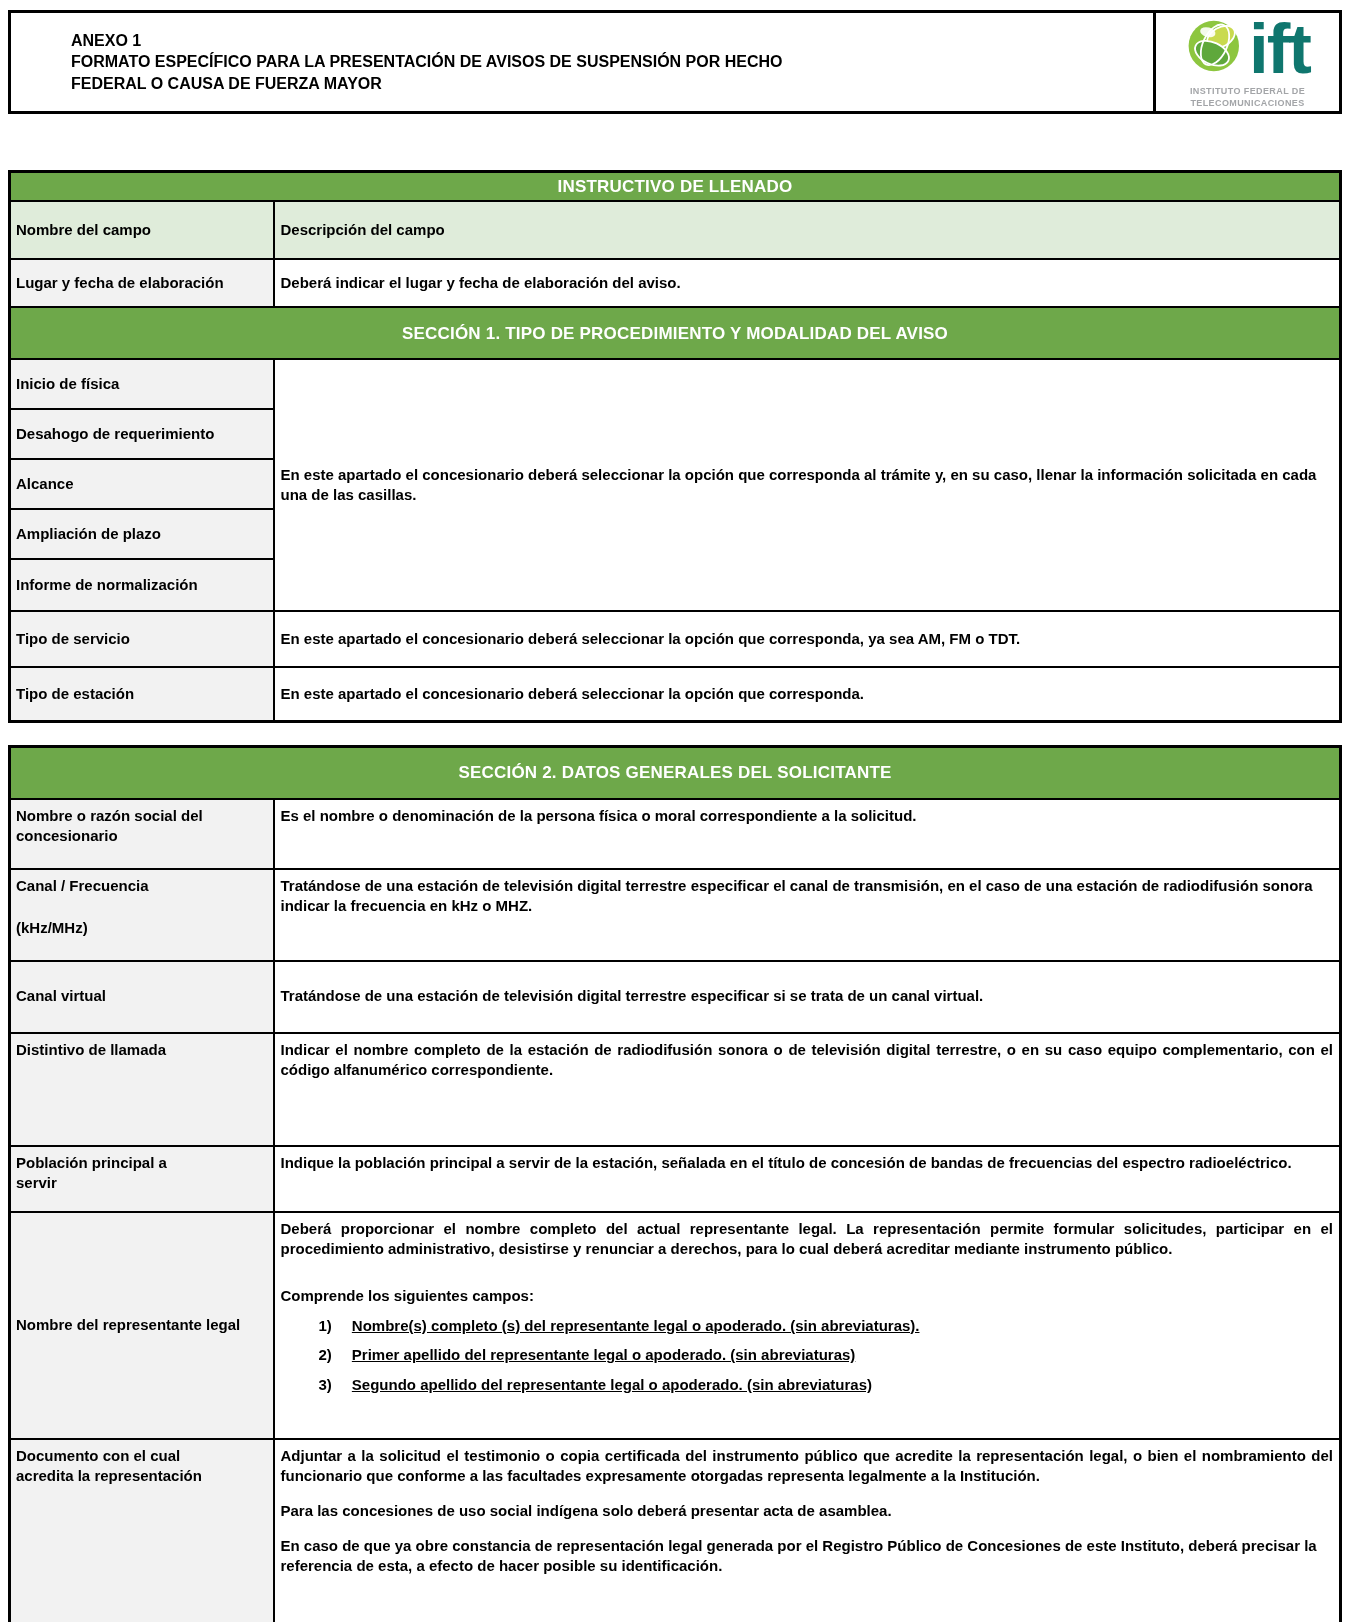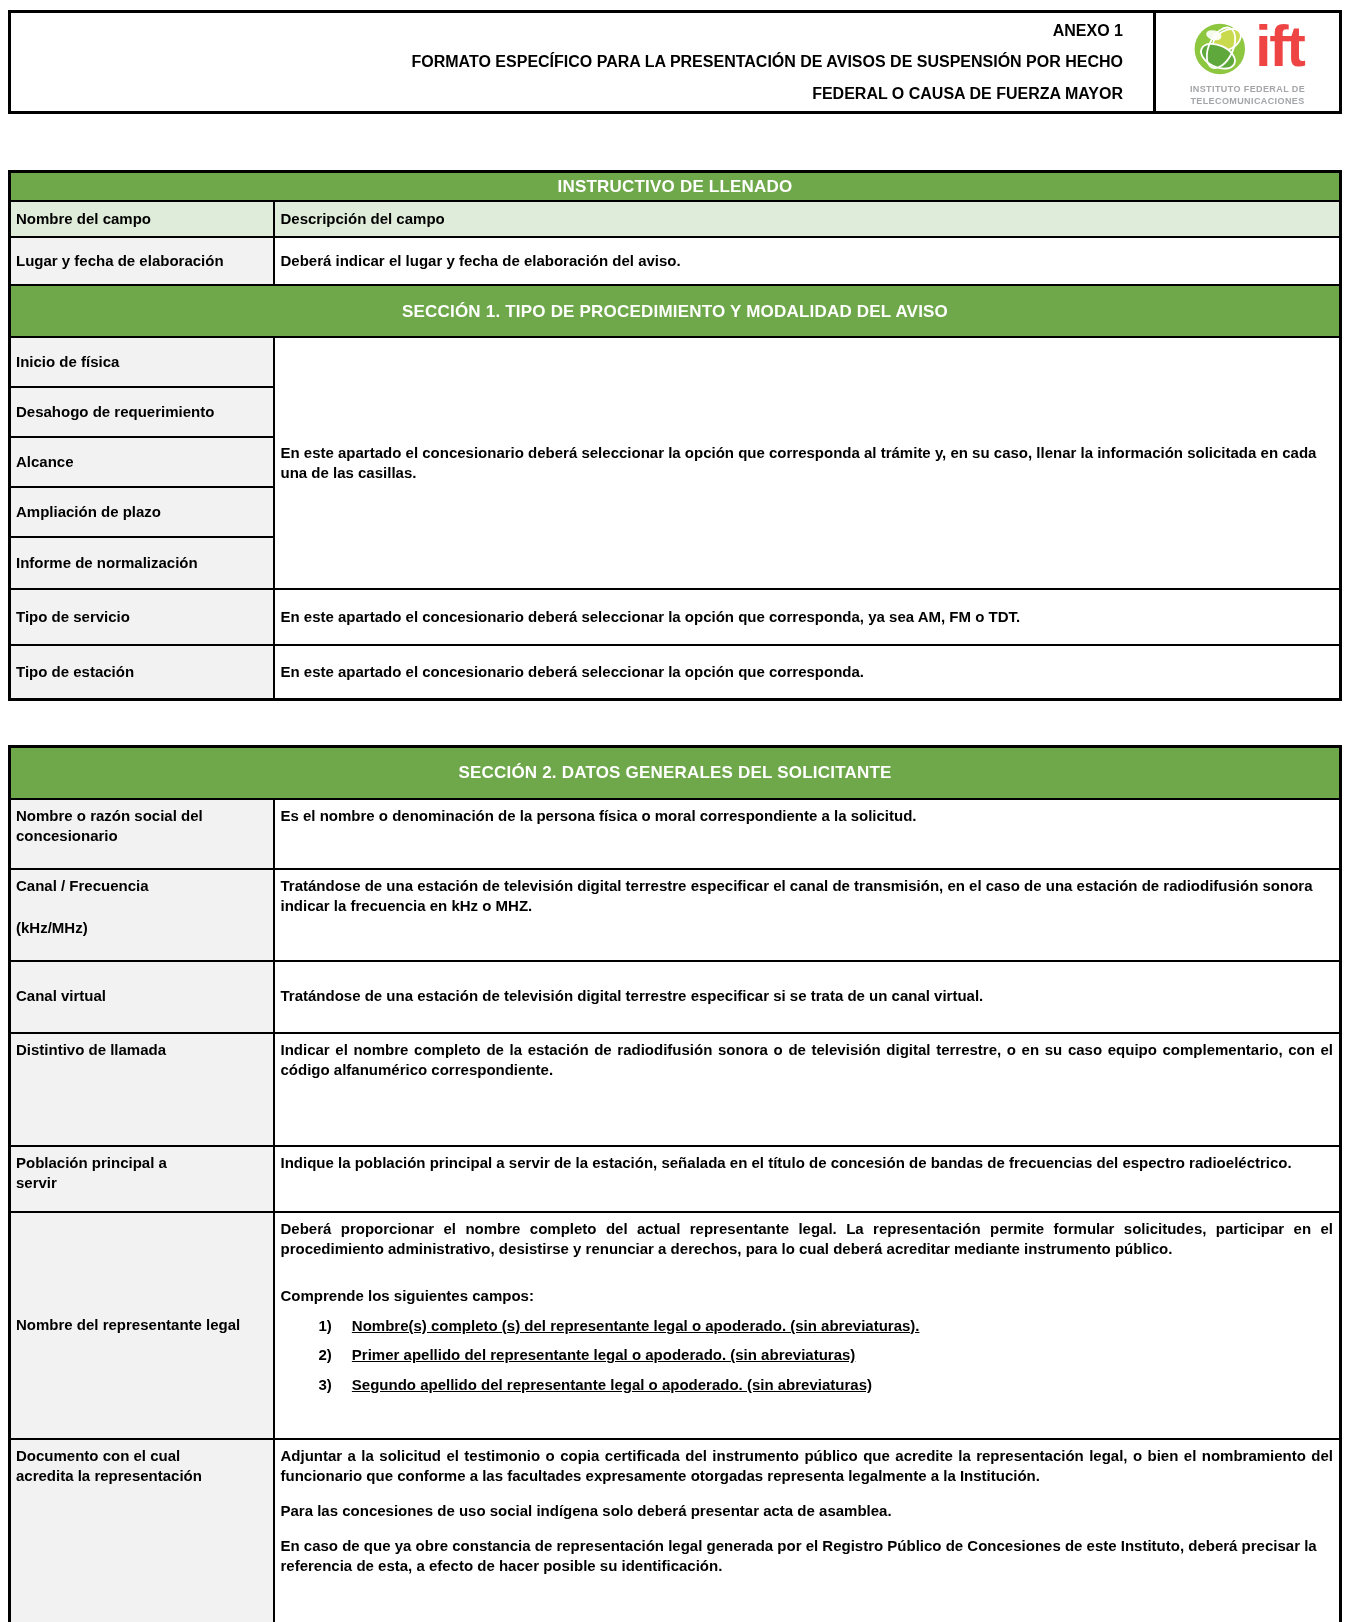--- a/index.html
+++ b/index.html
@@ -12,31 +12,31 @@
   }
   .page { position:relative; width:1352px; height:1622px; background:#fff; overflow:hidden; }
 
   
   .header-box {
     position:absolute; left:8px; top:10px; width:1334px; height:104px;
     border:3px solid #000; display:flex; background:#fff;
   }
   .header-titles {
     flex:1; display:flex; flex-direction:column; justify-content:center;
-    align-items:flex-end; text-align:center; font-size:16px; line-height:1.1; gap:14px;
+    align-items:flex-start; text-align:center; font-size:16px; line-height:1.1; gap:4px;
     padding:4px 30px 4px 60px;
   }
   .logo-cell {
     width:186px; border-left:3px solid #000;
     display:flex; flex-direction:column; align-items:center; justify-content:center;
     padding-top:2px;
   }
   .logo-row { display:flex; align-items:flex-start; gap:4px; }
   .logo-text {
-    font-size:58px; line-height:0.92; color:#ef4444; letter-spacing:-2px;
+    font-size:71px; line-height:0.92; color:#0f766e; letter-spacing:-2px;
     font-weight:bold;
   }
   .logo-caption {
     margin-top:5px; text-align:center; font-size:9px; line-height:1.3;
     color:#A3A5A8; letter-spacing:0.4px; font-weight:bold;
   }
 
   
   table.tbl {
     position:absolute; left:8px; width:1334px;
@@ -107,21 +107,21 @@
 
   <table class="tbl t1">
     <colgroup>
         <col style="width:264px">
         <col>
       </colgroup>
     <tbody>
       <tr style="height:28px">
         <td colspan="2" class="band">INSTRUCTIVO DE LLENADO</td>
       </tr>
-      <tr style="height:36px">
+      <tr style="height:58px">
         <td class="lgreen label">Nombre del campo</td>
         <td class="lgreen">Descripción del campo</td>
       </tr>
       <tr style="height:48px">
         <td class="gray label">Lugar y fecha de elaboración</td>
         <td class="desc">Deberá indicar el lugar y fecha de elaboración del aviso.</td>
       </tr>
       <tr style="height:52px">
         <td colspan="2" class="band band-lg">SECCIÓN 1. TIPO DE PROCEDIMIENTO Y MODALIDAD DEL AVISO</td>
       </tr>

